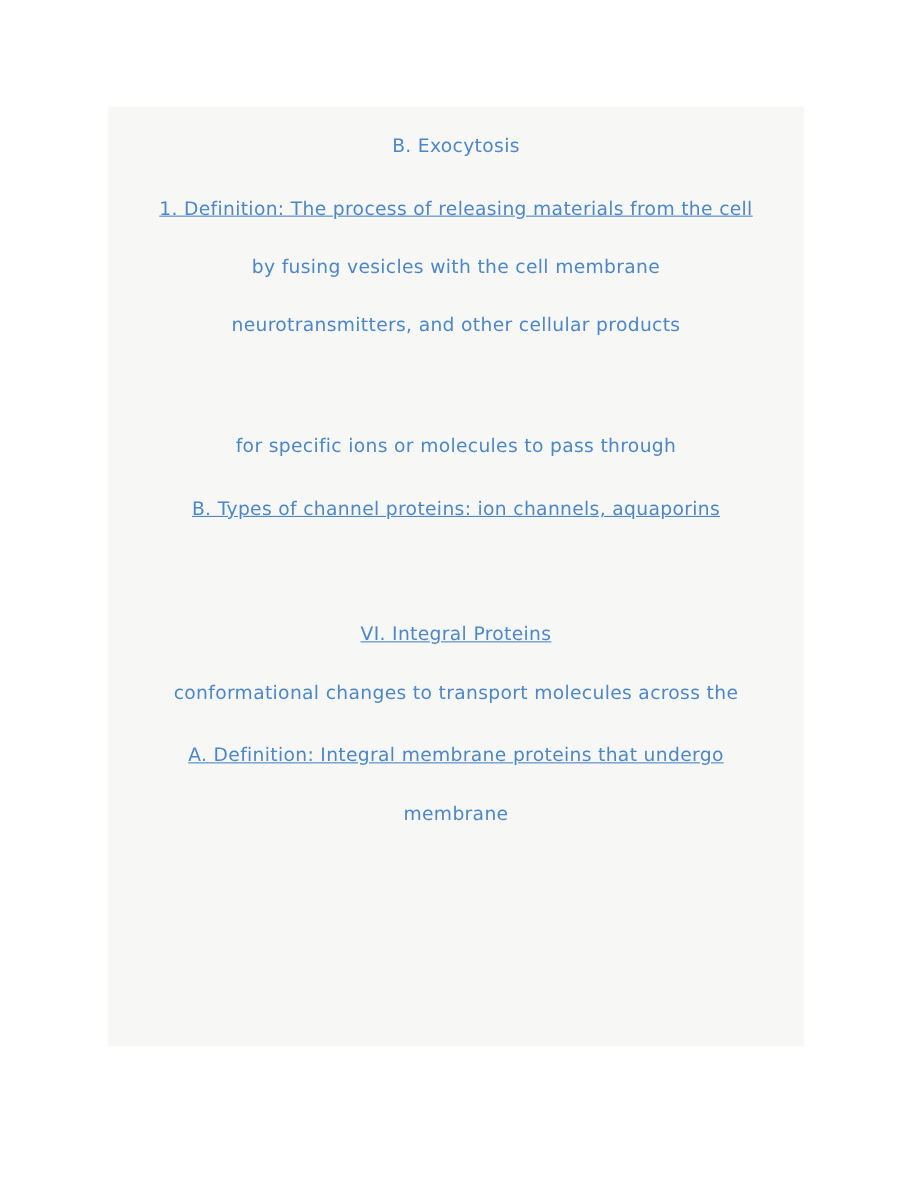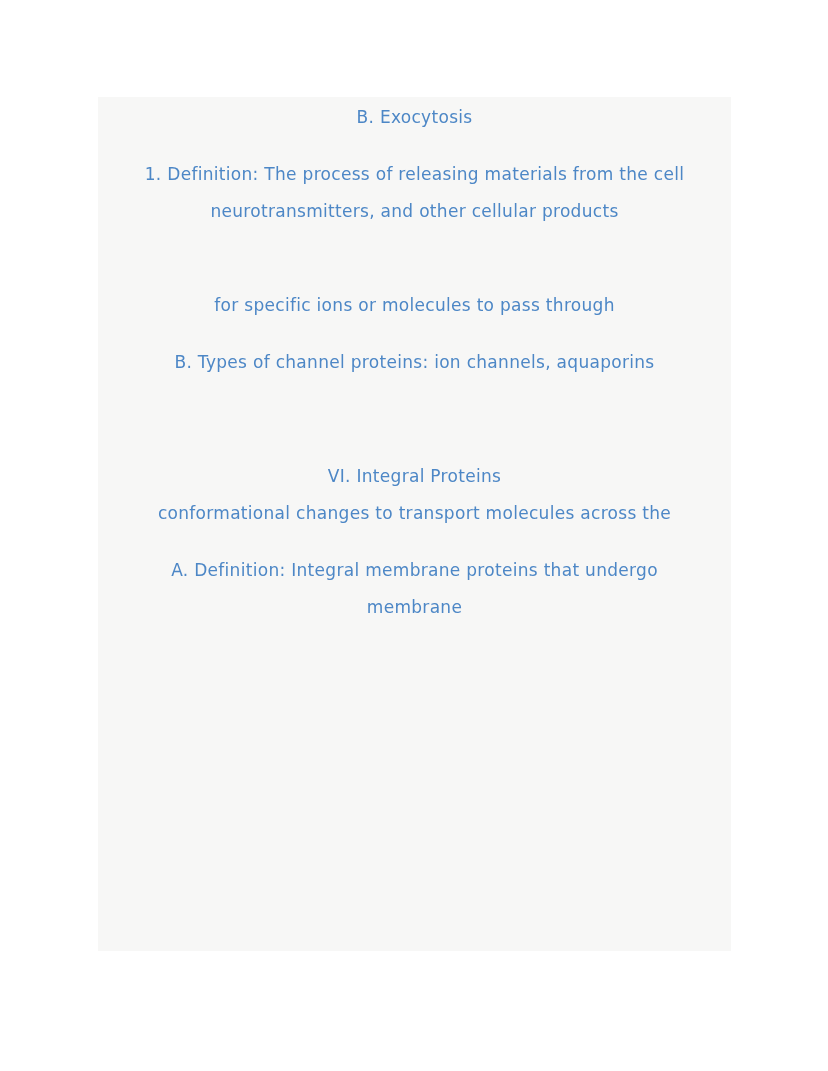--- a/index.html
+++ b/index.html
@@ -20,44 +20,46 @@
     left: 98px;
     top: 97px;
     width: 633px;
     height: 854px;
     background: #f7f7f6;
     box-sizing: border-box;
     padding: 2px 0;
     overflow: hidden;
   }
   .line {
-    margin: 0;
+    margin: 16px;
     line-height: 37px;
     text-align: center;
     font-size: 17px;
     letter-spacing: 0.3px;
     color: #4d87c6;
     white-space: nowrap;
   }
   .gap {
     margin-top: 20px;
+    text-decoration: underline;
   }
   .spacer {
     min-height: 37px;
   }
 </style>
 </head>
 <body>
 
 <div class="viewport">
   <div class="doc-card">
 
     <p class="line">B. Exocytosis</p>
 
     <p class="line gap">1. Definition: The process of releasing materials from the cell</p>
+    <p class="line">by fusing vesicles with the cell membrane</p>
 
     <p class="line">neurotransmitters, and other cellular products</p>
 
     <p class="line gap spacer"></p>
 
 
     <p class="line">for specific ions or molecules to pass through</p>
 
     <p class="line gap">B. Types of channel proteins: ion channels, aquaporins</p>
 

